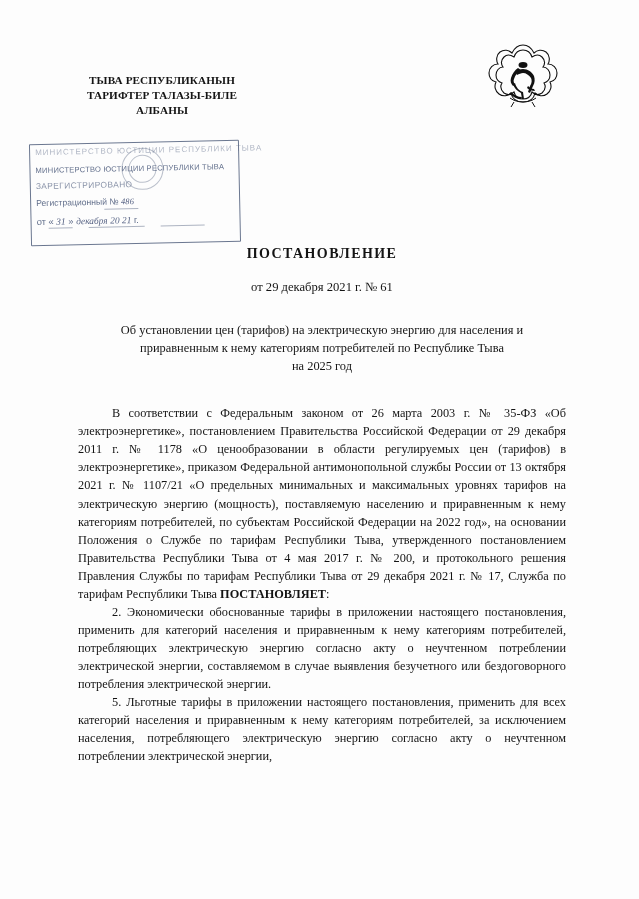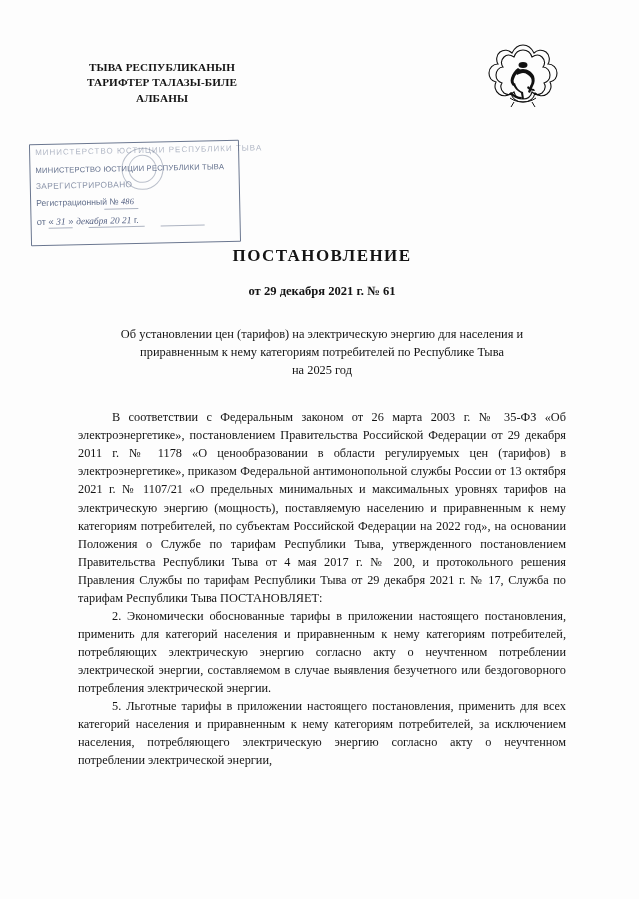--- a/index.html
+++ b/index.html
@@ -25,21 +25,21 @@
   .content {
     position: absolute;
     left: 78px;
     top: 48px;
     width: 488px;
   }
 
   
   .header {
     display: flex;
-    align-items: center;
+    align-items: flex-end;
     justify-content: space-between;
     width: 488px;
   }
   .header-col {
     width: 168px;
     text-align: center;
     font-weight: bold;
     font-size: 11.2px;
     line-height: 1.35;
     letter-spacing: 0.1px;
@@ -112,27 +112,27 @@
     font-family: "Liberation Serif", serif;
     font-style: italic;
     color: #2d3c66;
   }
 
   
   .doc-type {
     margin-top: 128px;
     text-align: center;
     font-weight: bold;
-    font-size: 17px;
+    font-size: 14px;
     letter-spacing: 1.4px;
   }
   .doc-meta {
     margin-top: 16px;
     text-align: center;
-    font-weight: bold;
+    font-weight: normal;
     font-size: 12.6px;
     line-height: 1.45;
   }
   .doc-title {
     margin-top: 26px;
     text-align: center;
     font-weight: normal;
     font-size: 12.4px;
     line-height: 1.45;
     padding: 0 8px;
@@ -143,21 +143,21 @@
     margin-top: 28px;
     font-size: 12.3px;
     line-height: 1.47;
     text-align: justify;
   }
   .body-text p {
     margin: 0;
     text-indent: 34px;
   }
   .body-text p + p { margin-top: 0px; }
-  .b { font-weight: normal; margin-top: 24px; }
+  .b { font-weight: bold; margin-top: 24px; }
 </style>
 </head>
 <body>
 
 <div class="page">
 
   <div class="content">
 
     <div class="header">
       <div class="header-col left">ТЫВА РЕСПУБЛИКАНЫН ТАРИФТЕР ТАЛАЗЫ-БИЛЕ АЛБАНЫ</div>

